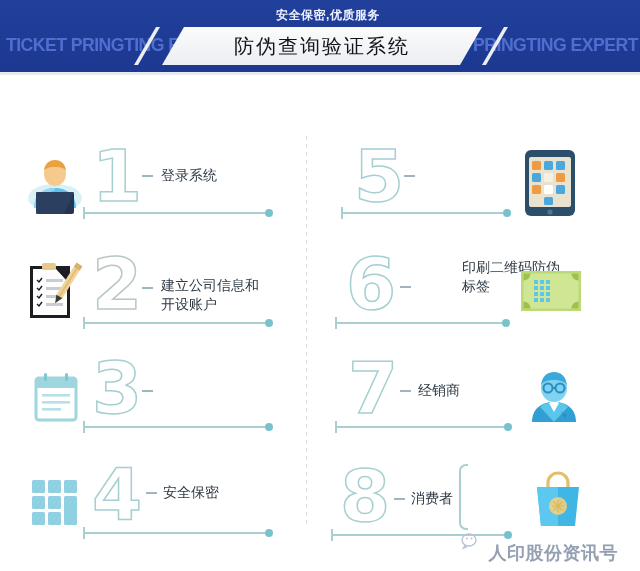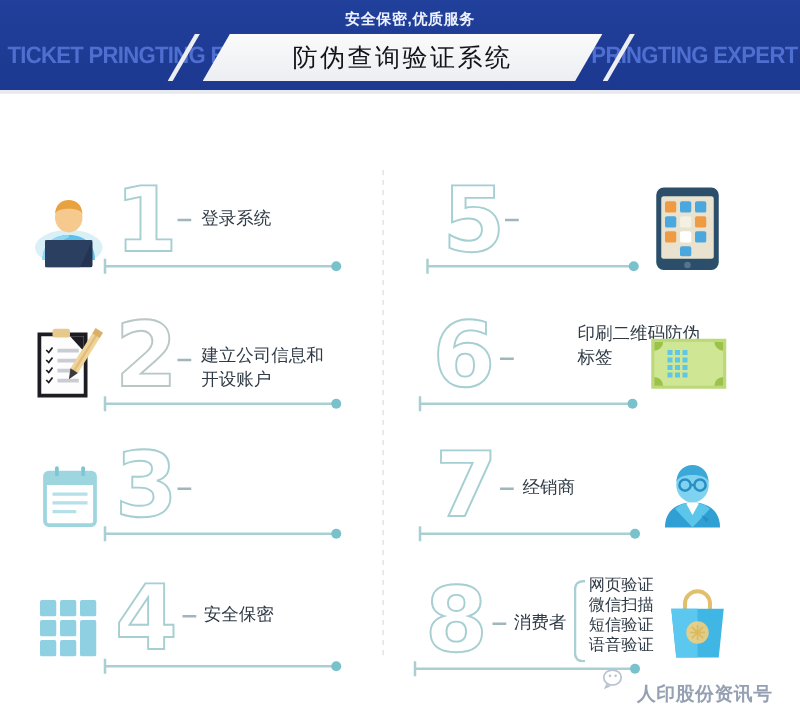--- a/index.html
+++ b/index.html
@@ -170,21 +170,21 @@
   .footer {
     position: absolute; left: 0; bottom: 6px; width: 640px;
     display: flex; align-items: center; justify-content: flex-end;
     padding-right: 22px;
   }
   .footer .fl-icon {
     width: 20px; height: 20px; margin-right: 8px;
   }
   .footer .fl-text {
     color: #95a0b3;
-    font-size: 15px;
+    font-size: 18px;
     font-weight: bold;
     letter-spacing: .5px;
     font-family: "DejaVu Serif","Liberation Serif", serif;
     margin-top: 23px;
   }
   .hline {
     position: absolute; top: 72px; left:0; width:640px; height:3px;
     background:#e8e9ec;
   }
 </style>
@@ -385,26 +385,20 @@
           </svg>
         </div>
       </div>
 
       <div class="step s4">
         <div class="num teal" style="left:18px; top:6px;">8</div>
         <div class="rule" style="left:10px; top:80px; width:176px;"></div>
         <div class="dash" style="left:72px; top:44px;"></div>
         <div class="label" style="left:89px; top:35px;">消费者</div>
         <div class="brace" style="left:137px; top:10px; height:66px;"></div>
-        <div class="sublist" style="left:149px; top:6px;">
-          <div>网页验证</div>
-          <div>微信扫描</div>
-          <div>短信验证</div>
-          <div>语音验证</div>
-        </div>
         <div class="icon-box" style="left:209px; top:16px; width:54px; height:58px;">
           <svg width="54" height="58" viewBox="0 0 54 58">
             <path d="M17 18v-5a10 10 0 0 1 20 0v5" fill="none" stroke="#e2bf6b" stroke-width="3.2"></path>
             <path d="M6 17h42l-4 39H10z" fill="#3fb6e3"></path>
             <path d="M6 17h21v39H10z" fill="#5cc7ef"></path>
             <circle cx="27" cy="36" r="9" fill="#f0cf7f" opacity=".9"></circle>
             <g stroke="#dcb85e" stroke-width="1.2" fill="none">
               <path d="M21 36h12M27 30v12M22.5 31.5l9 9M31.5 31.5l-9 9"></path>
             </g>
           </svg>

